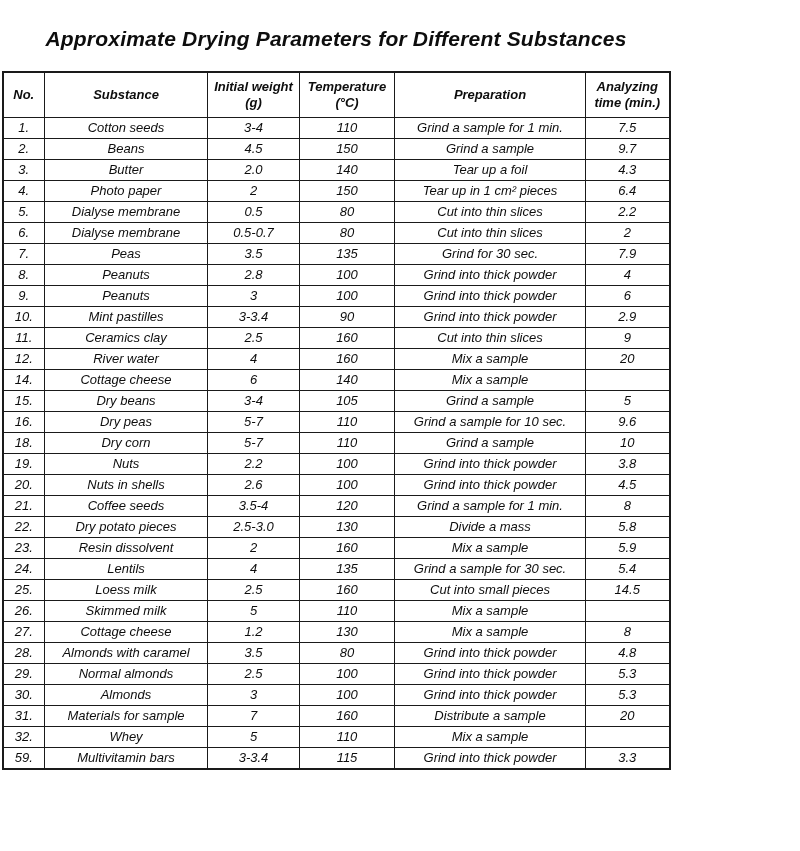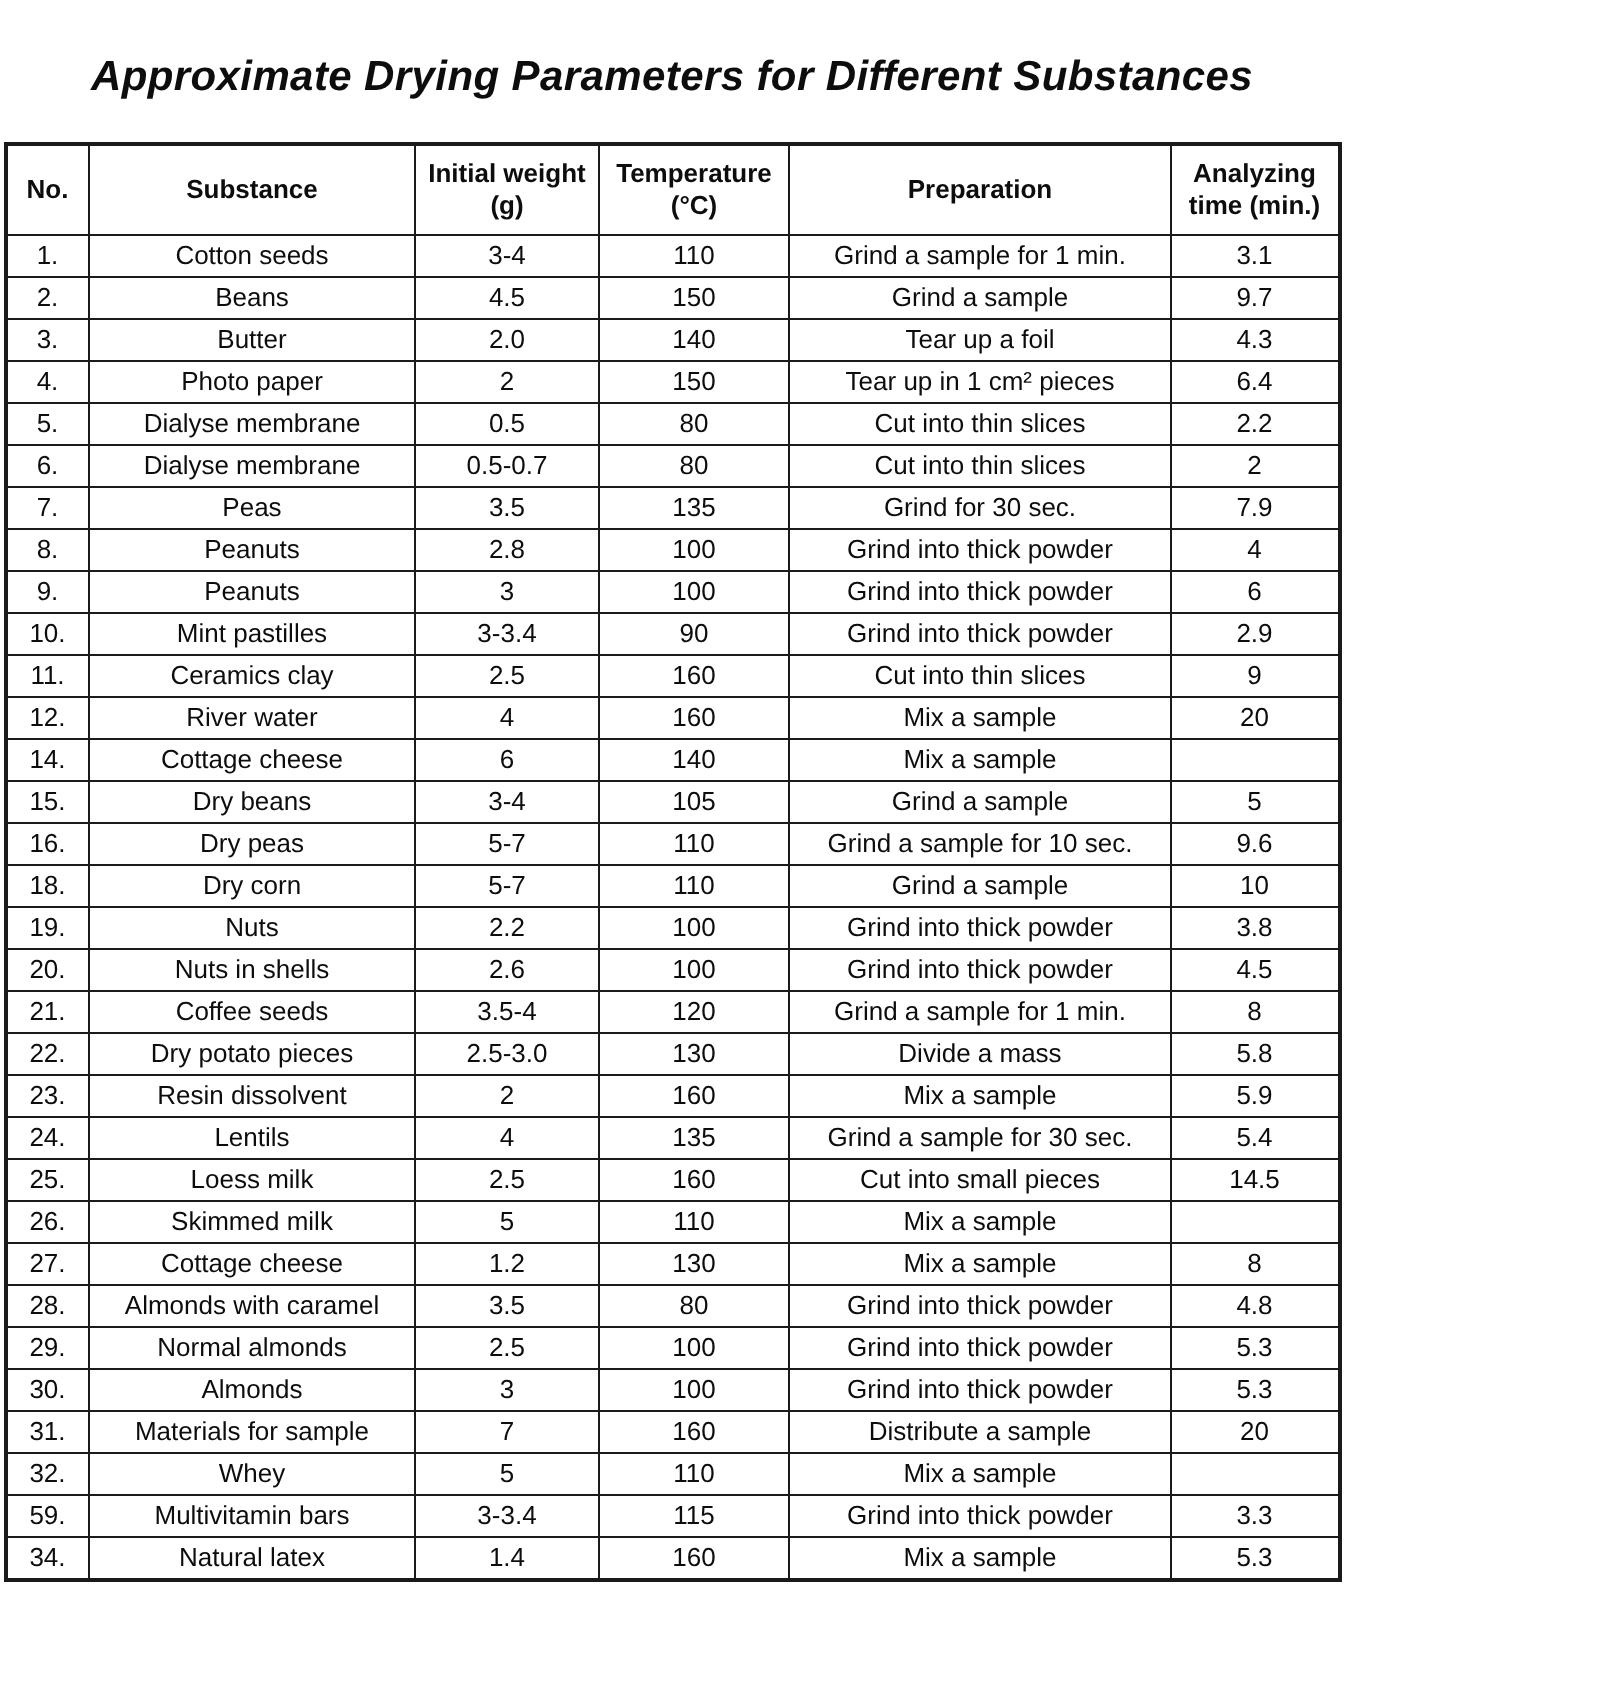--- a/index.html
+++ b/index.html
@@ -25,20 +25,21 @@
     font-style: italic;
     letter-spacing: 0.2px;
     color: #0d0d0d;
   }
   table.data-table {
     margin: 20px auto 0 auto;
     border-collapse: collapse;
     table-layout: fixed;
     width: 667px;
     border: 2px solid #1a1a1a;
+    font-style: italic;
   }
   table.data-table th,
   table.data-table td {
     border: 1px solid #1a1a1a;
     text-align: center;
     vertical-align: middle;
     font-size: 13px;
     padding: 1px 3px;
     overflow: hidden;
     color: #0d0d0d;
@@ -90,21 +91,21 @@
 time (min.)</th>
       </tr>
     </thead>
     <tbody>
         <tr>
           <td>1.</td>
           <td>Cotton seeds</td>
           <td>3-4</td>
           <td>110</td>
           <td>Grind a sample for 1 min.</td>
-          <td>3.1</td>
+          <td>7.5</td>
         </tr>
         <tr>
           <td>2.</td>
           <td>Beans</td>
           <td>4.5</td>
           <td>150</td>
           <td>Grind a sample</td>
           <td>9.7</td>
         </tr>
         <tr>
@@ -332,24 +333,16 @@
           <td></td>
         </tr>
         <tr>
           <td>59.</td>
           <td>Multivitamin bars</td>
           <td>3-3.4</td>
           <td>115</td>
           <td>Grind into thick powder</td>
           <td>3.3</td>
         </tr>
-        <tr>
-          <td>34.</td>
-          <td>Natural latex</td>
-          <td>1.4</td>
-          <td>160</td>
-          <td>Mix a sample</td>
-          <td>5.3</td>
-        </tr>
       </tbody>
   </table>
 
 </div>
 
 </body></html>

